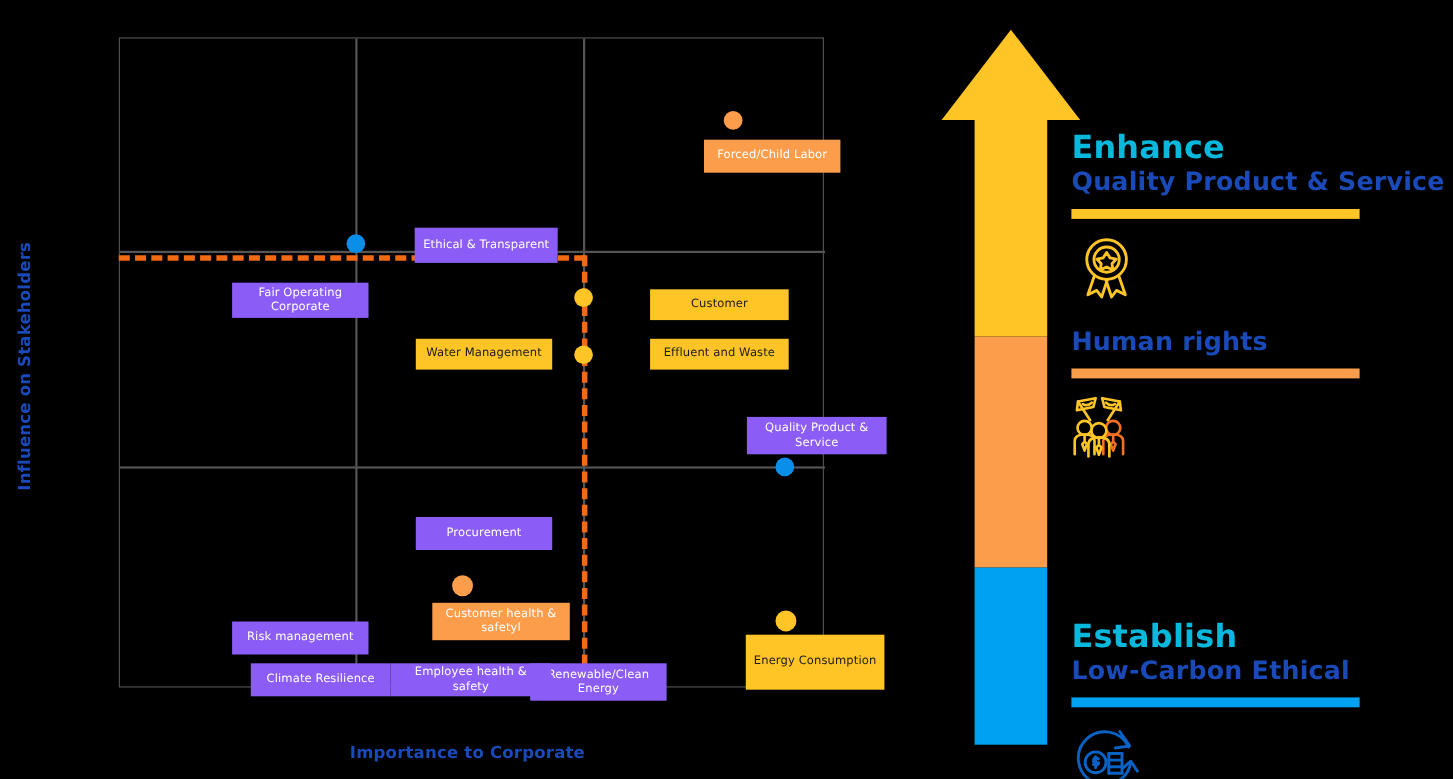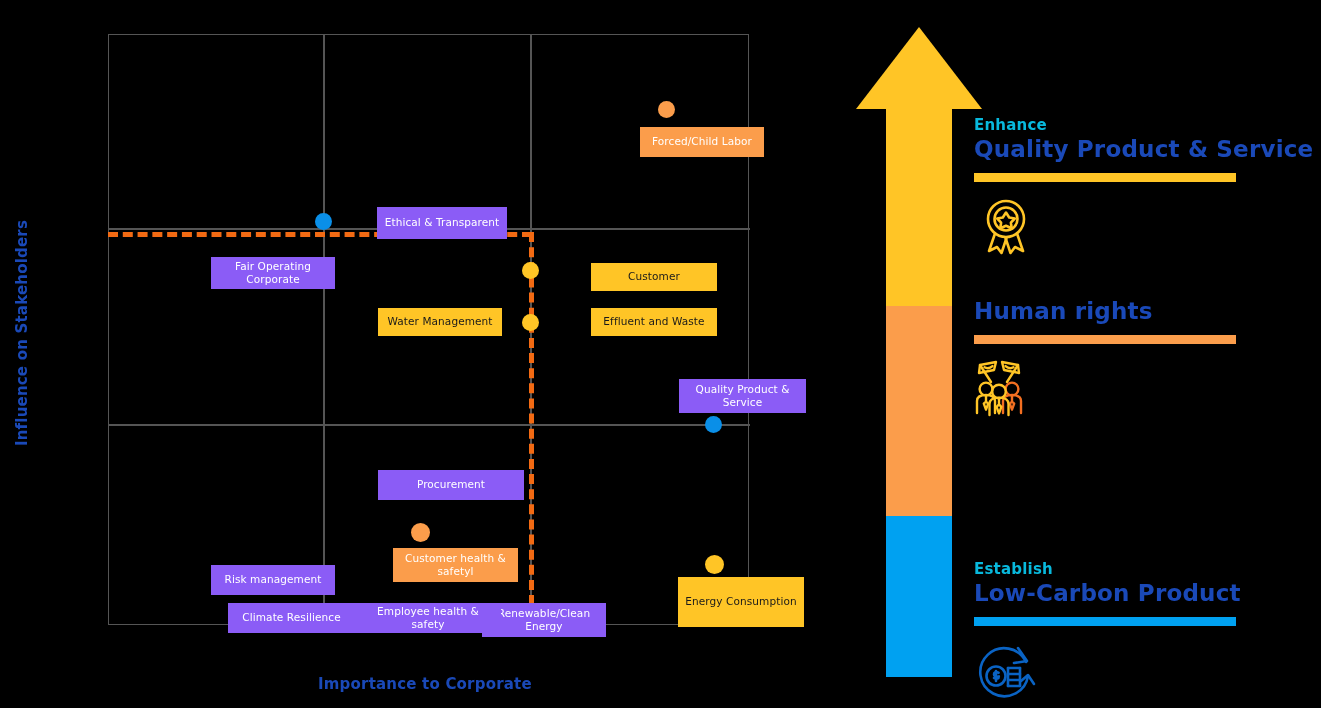--- a/index.html
+++ b/index.html
@@ -50,21 +50,21 @@
   .dot.orange{background:#fb9d4b;}
 
   
   #arrow{position:absolute;left:886px;top:27px;width:66px;height:650px;}
   .shaft{position:absolute;left:0;width:66px;}
   .head{position:absolute;left:-30px;top:0;width:0;height:0;
         border-left:63px solid transparent;border-right:63px solid transparent;}
 
   
   .leg{position:absolute;left:974px;width:340px;}
-  .leg .k{font-size:15px;font-weight:bold;color:#08b9dd;letter-spacing:.2px;line-height:1.25;}
+  .leg .k{font-size:29px;font-weight:bold;color:#08b9dd;letter-spacing:.2px;line-height:1.25;}
   .leg .t{font-size:23px;font-weight:bold;color:#1a49b8;letter-spacing:.2px;line-height:1.3;}
   .leg .rule{height:9px;width:262px;margin-top:8px;}
   .leg .ico{margin-top:12px;width:64px;height:64px;}
 </style>
 </head>
 <body>
 
 <div id="stage">
 
   <div class="axis-y">Influence on Stakeholders</div>
@@ -98,21 +98,21 @@
     <div class="box blue" style="left:67px;top:222px;width:124px;height:32px;">Fair Operating Corporate</div>
 
     <div class="box amber" style="left:447px;top:228px;width:126px;height:28px;">Customer</div>
 
     <div class="box amber" style="left:234px;top:273px;width:124px;height:28px;">Water Management</div>
 
     <div class="box amber" style="left:447px;top:273px;width:126px;height:28px;">Effluent and Waste</div>
 
     <div class="box blue" style="left:535px;top:344px;width:127px;height:34px;">Quality Product &amp; Service</div>
 
-    <div class="box blue" style="left:234px;top:435px;width:146px;height:30px;">Procurement</div>
+    <div class="box blue" style="left:234px;top:435px;width:124px;height:30px;">Procurement</div>
 
     <div class="box orange" style="left:249px;top:513px;width:125px;height:34px;">Customer health &amp; safetyl</div>
 
     <div class="box amber" style="left:534px;top:542px;width:126px;height:50px;">Energy Consumption</div>
 
     <div class="box blue" style="left:67px;top:530px;width:124px;height:30px;">Risk management</div>
 
     <div class="box blue" style="left:84px;top:568px;width:127px;height:30px;">Climate Resilience</div>
 
     <div class="box blue" style="left:338px;top:568px;width:124px;height:34px;">Renewable/Clean Energy</div>
@@ -163,21 +163,21 @@
         <path d="M38 39.5 v6 l-2.2 2.2 2.2 6 2.2-6 -2.2-2.2" stroke="#f36f21"></path>
         <circle cx="25" cy="35.5" r="6.8"></circle>
         <path d="M15.5 59 V48 q0-6.4 9.5-6.4 t9.5 6.4 V59"></path>
         <path d="M25 42 v6.4 l-2.4 2.4 2.4 6.6 2.4-6.6 -2.4-2.4"></path>
       </svg>
     </div>
   </div>
 
   <div class="leg" style="top:560px;">
     <div class="k">Establish</div>
-    <div class="t">Low-Carbon Product</div>
+    <div class="t">Low-Carbon Ethical</div>
     <div class="rule" style="background:#00a1f1;"></div>
     <div class="ico">
       <svg viewBox="0 0 64 64" width="64" height="64" fill="none" stroke="#0a63c4" stroke-width="2.6" stroke-linecap="round" stroke-linejoin="round">
         <path d="M52 24 A24 24 0 1 0 54 38"></path>
         <path d="M44 10 L53 23 L40 25"></path>
         <path d="M60 46 L54 37 L47 43"></path>
         <ellipse cx="22" cy="38" rx="9.5" ry="9.5"></ellipse>
         <path d="M22 33 v10 M24.6 34.8 q-4.6-2-4.6 1.4 t4.8 2.2 q0 3.2-4.8 1.6"></path>
         <path d="M34 30 h12 M34 36 h12 M34 42 h12 M34 48 h12"></path>
         <path d="M34 30 v18"></path>

